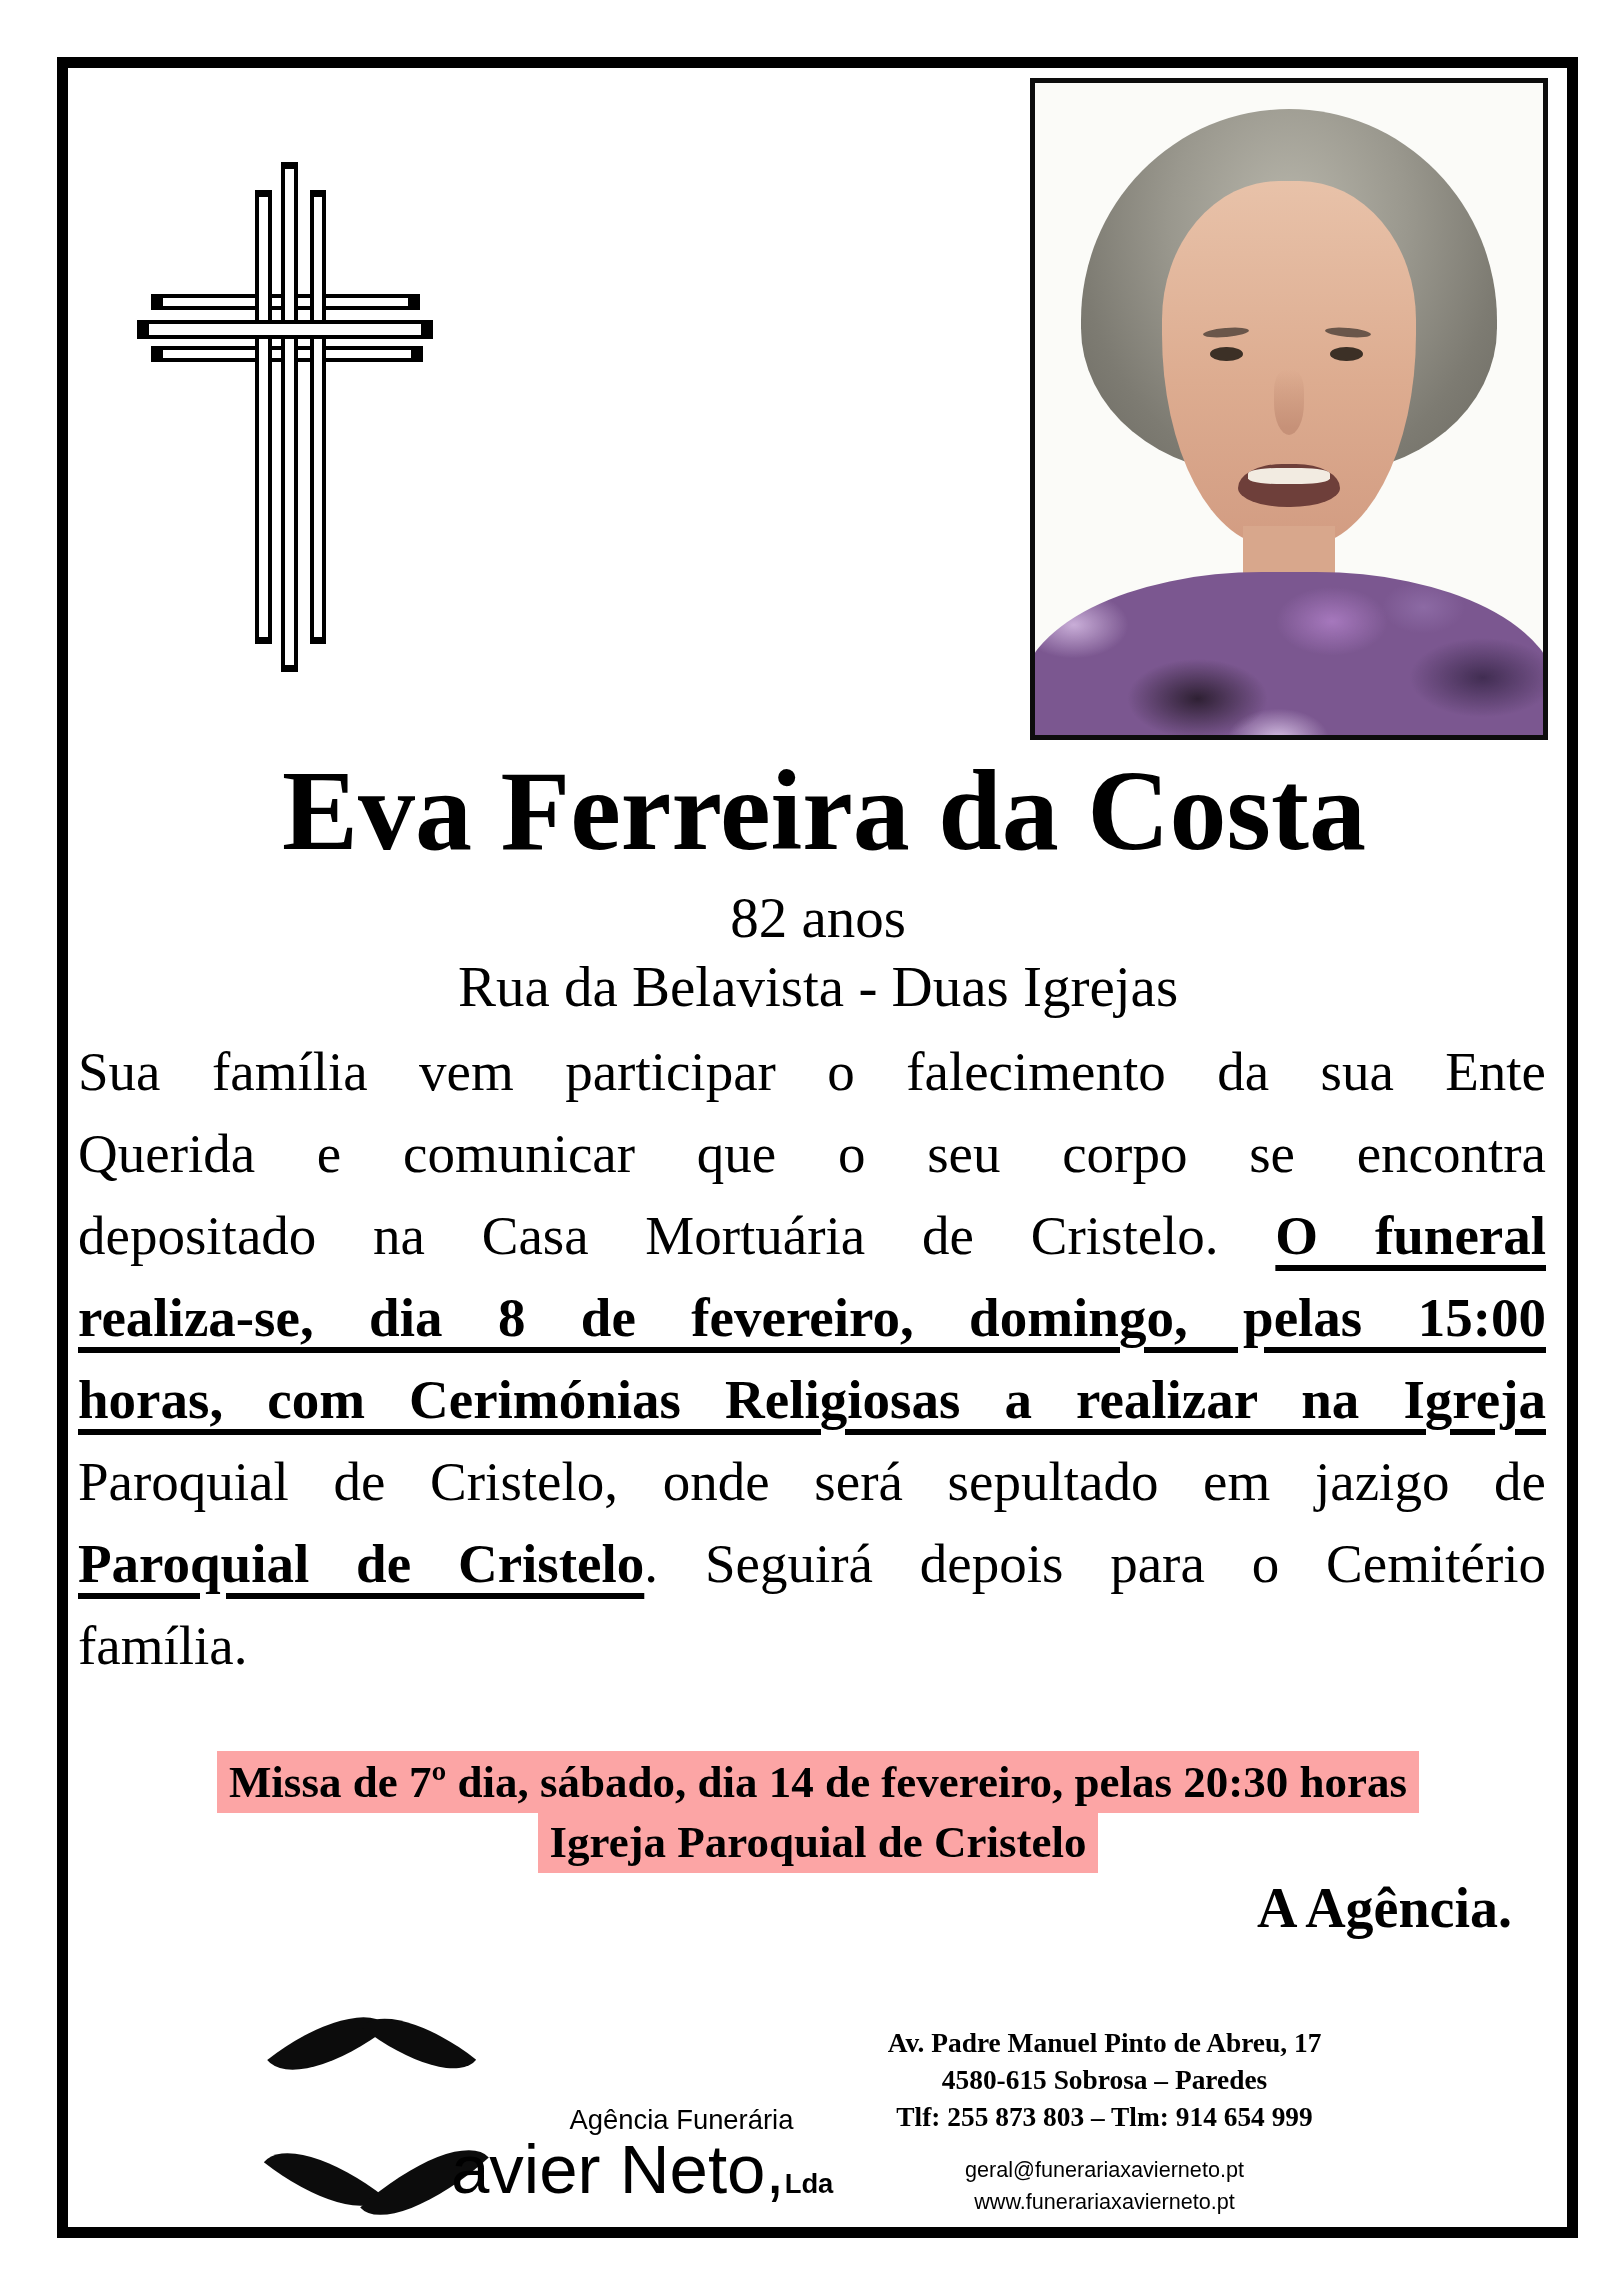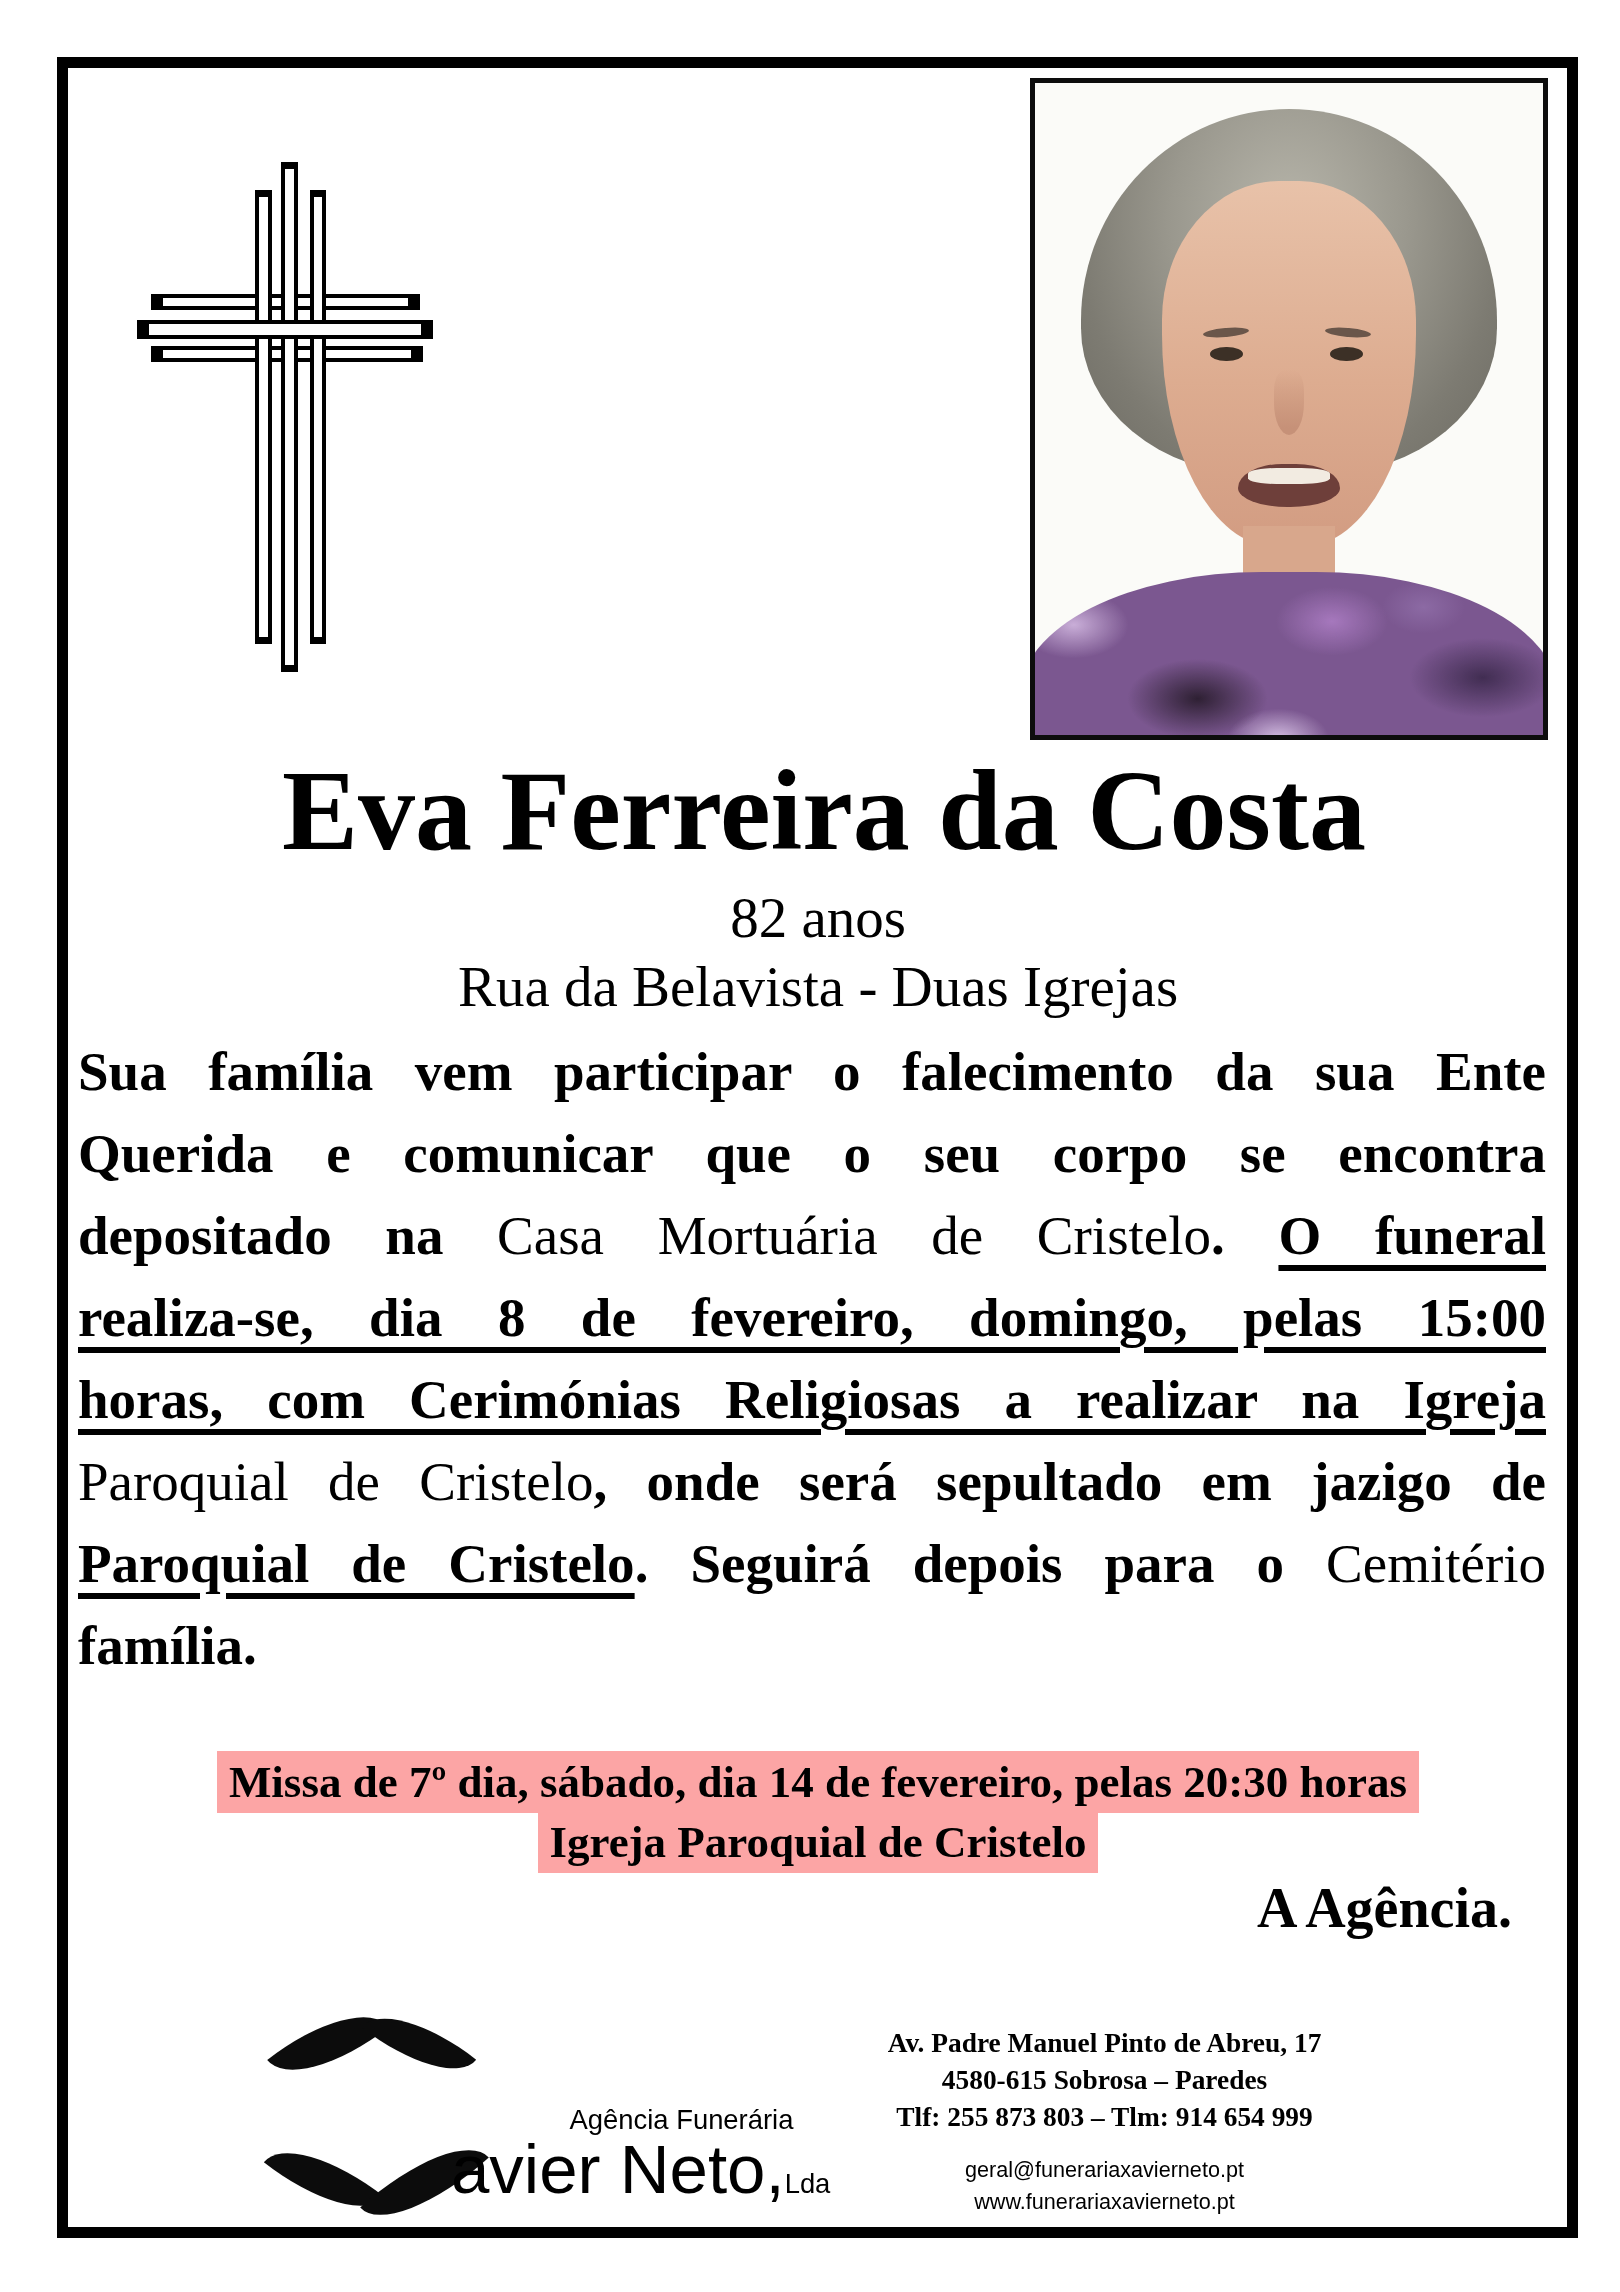--- a/index.html
+++ b/index.html
@@ -53,21 +53,21 @@
   
   .title{position:absolute;left:75px;top:745px;width:1498px;text-align:center;
          font-size:114px;font-weight:bold;line-height:1.15;}
   .age{position:absolute;left:69px;top:884px;width:1498px;text-align:center;font-size:57px;line-height:1.2;}
   .addr{position:absolute;left:69px;top:953px;width:1498px;text-align:center;font-size:57px;line-height:1.2;}
 
   
   .obit{position:absolute;left:78px;top:1031px;width:1468px;font-size:55px;}
   .oline{height:82px;line-height:82px;white-space:nowrap;}
   .oline.j{text-align:justify;text-align-last:justify;white-space:normal;}
-  .sg{font-weight:bold;}
+  .sg{font-weight:normal;}
   .sg.b{font-weight:normal;}
   .sg.bu{font-weight:bold;text-decoration:underline;text-decoration-thickness:5.9px;text-underline-offset:10.8px;}
 
   
   .notice{position:absolute;left:69px;top:1752px;width:1498px;text-align:center;
           font-size:45px;font-weight:bold;}
   .notice .nline{height:60px;line-height:60px;}
   .hl{background:#fca5a5;padding:5.9px 11.8px;}
 
   
@@ -79,21 +79,21 @@
   .petal{position:absolute;background:#0c0c0c;}
   .pt-nw{left:-9.8px;top:7.8px;  width:116px;height:49px;border-radius:0 100% 0 100%;transform:rotate(-38deg);}
   .pt-ne{left:84px; top:9.8px; width:110px;height:45px;border-radius:100% 0 100% 0;transform:rotate(38deg);}
   .pt-sw{left:-13.7px;top:145px;width:116px;height:47px;border-radius:100% 0 100% 0;transform:rotate(38deg);}
   .pt-se{left:80px; top:147px;width:129px;height:49px;border-radius:0 100% 0 100%;transform:rotate(-42deg);}
   .agency-label{position:absolute;left:549px;top:2105px;width:265px;text-align:center;
         font-family:"Liberation Sans","DejaVu Sans",sans-serif;font-size:27.4px;line-height:1.1;}
   .agency-name{position:absolute;left:451px;top:2135px;width:510px;
         font-family:"Liberation Sans","DejaVu Sans",sans-serif;font-size:69px;line-height:1.0;
         white-space:nowrap;}
-  .agency-name .lda{font-size:27.4px;}
+  .agency-name .lda{font-size:27.4px;font-weight:bold;}
   .contact{position:absolute;left:840px;top:2025px;width:529px;text-align:center;}
   .c-serif{font-size:27.4px;font-weight:bold;line-height:37px;}
   .c-sans{font-family:"Liberation Sans","DejaVu Sans",sans-serif;font-size:21.6px;line-height:32px;}
   .c-gap{height:17.6px;}
 </style>
 </head>
 <body>
 
 <div class="page">
   <div class="frame"></div>

